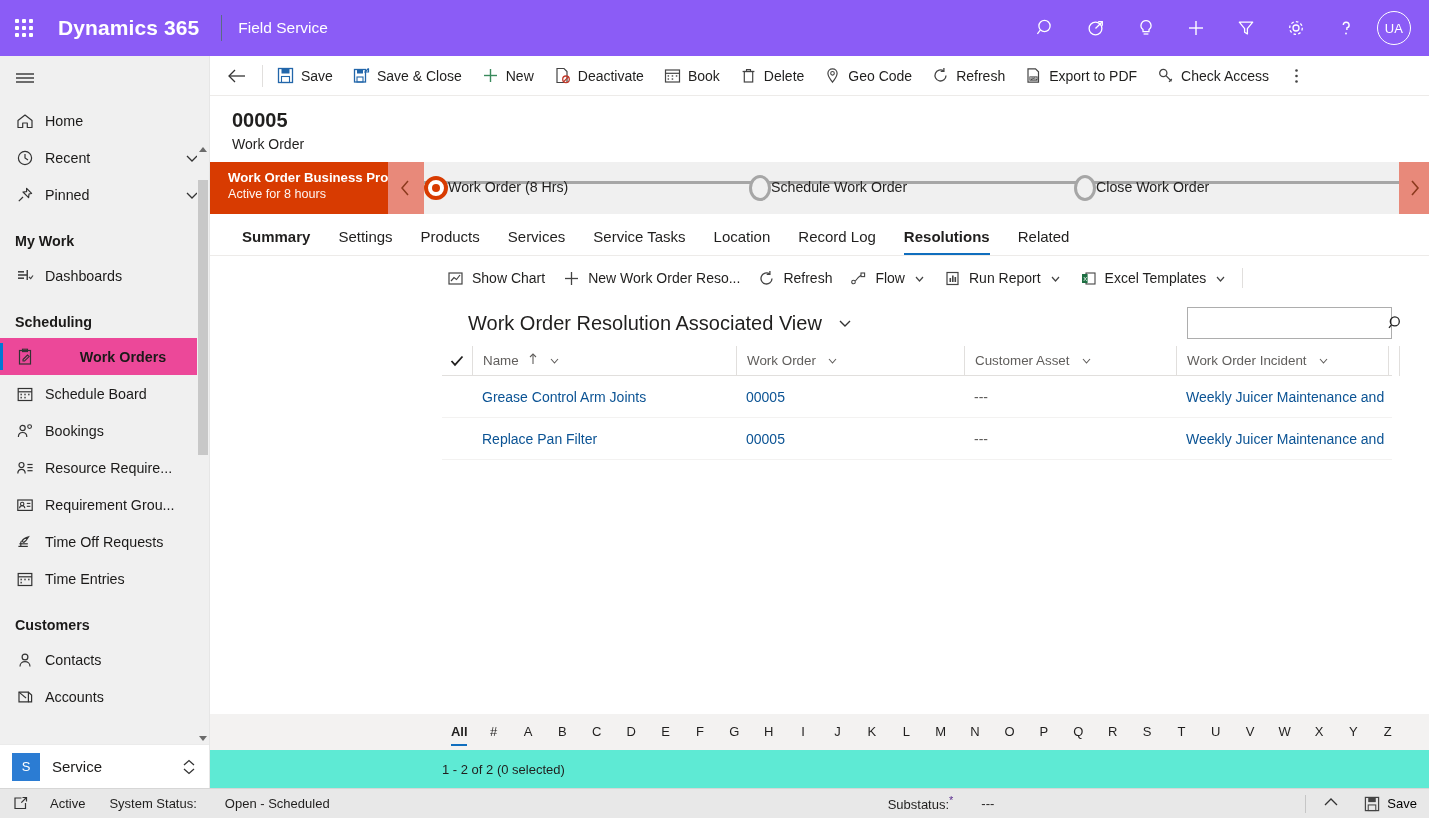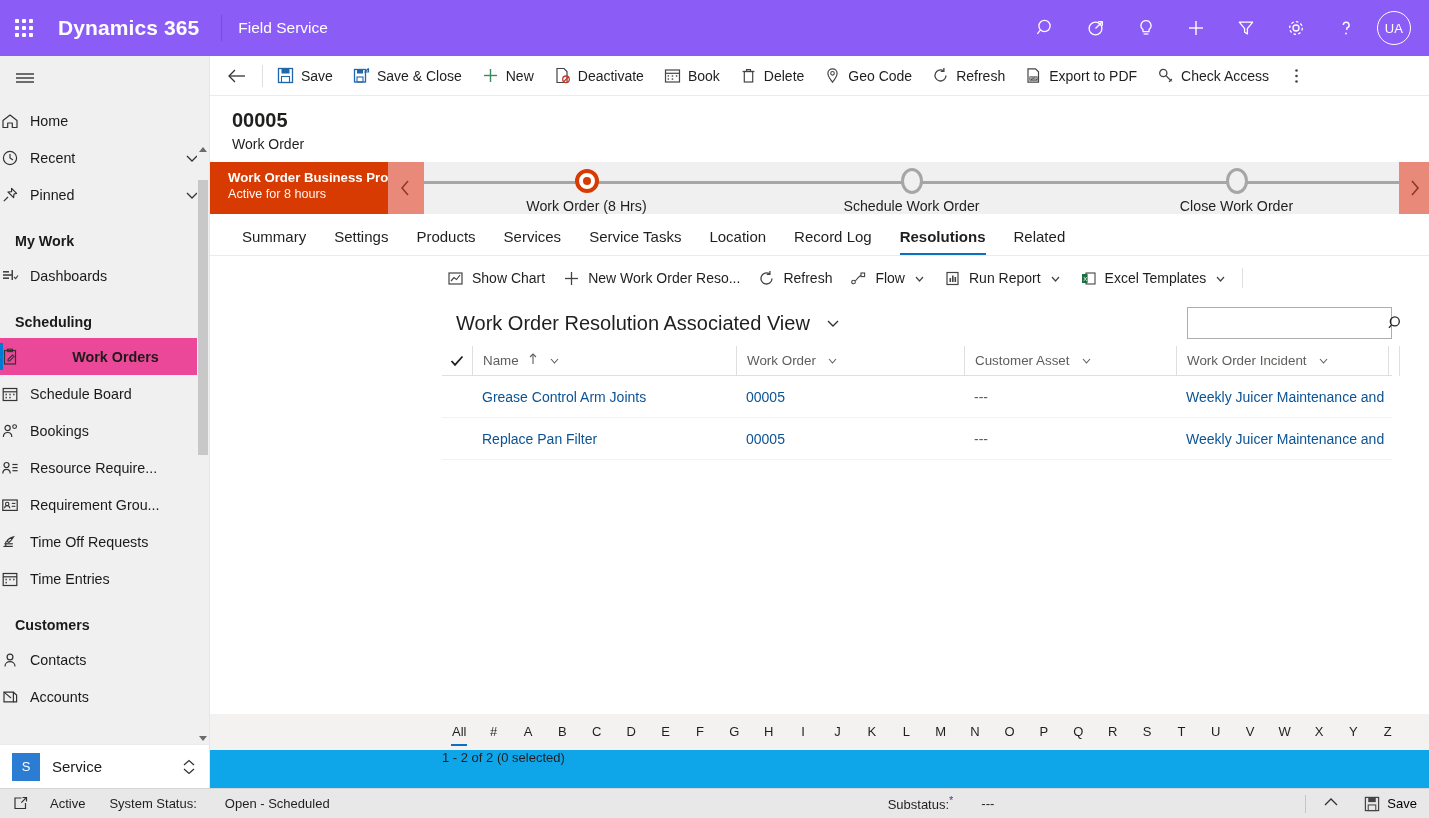--- a/index.html
+++ b/index.html
@@ -61,21 +61,21 @@
     border-right: 1px solid #e6e6e6;
   }
   .hamburger {
     height: 44px; display: flex; align-items: center; padding-left: 15px; cursor: pointer;
   }
   .nav-scroll {
     flex: 1 1 auto; overflow: hidden; position: relative; padding-top: 2px;
   }
   .nav-item {
     height: 37px; display: flex; align-items: center;
-    padding-left: 0; padding-right: 8px;
+    padding-left: 15px; padding-right: 8px;
     font-size: 14.3px; color: #1b1a19; cursor: pointer; position: relative;
     white-space: nowrap;
   }
   .nav-item .ico { width: 30px; flex: 0 0 30px; display: flex; align-items: center; }
   .nav-item .lbl { flex: 1 1 auto; overflow: hidden; text-overflow: ellipsis; }
   .nav-item .chev { margin-left: auto; display: flex; align-items: center; }
   .nav-item.selected { background: #ec4899; font-weight: 600; text-align: center; }
   .nav-item.selected::before {
     content: ""; position: absolute; left: 0; top: 5px; bottom: 5px; width: 3px; background: #0078d4;
   }
@@ -134,21 +134,21 @@
   }
   .bpf-label .t1 { font-size: 13.2px; font-weight: bold; line-height: 17px; white-space: nowrap; overflow: hidden; }
   .bpf-label .t2 { font-size: 12.6px; line-height: 17px; opacity: .95; }
   .bpf-prev {
     width: 36px; flex: 0 0 36px; background: #e8897a; color: #7a2c12;
     display: flex; align-items: center; justify-content: center; cursor: pointer;
   }
   .bpf-stages { flex: 1 1 auto; background: #f0f0f0; position: relative; display: flex; }
   .bpf-line { position: absolute; left: 0; right: 0; top: 19px; height: 3px; background: #a6a6a6; }
   .bpf-stage {
-    flex: 1 1 0; position: relative; display: flex; flex-direction: column; align-items: center;
+    flex: 1 1 0; position: relative; display: flex; flex-direction: row; align-items: center;
     cursor: pointer;
   }
   .bpf-dot-wrap { height: 40px; display: flex; align-items: center; justify-content: center; position: relative; z-index: 2; }
   .dot-active {
     width: 24px; height: 24px; border-radius: 50%; background: #fff;
     border: 4px solid #d83b01; display: flex; align-items: center; justify-content: center;
   }
   .dot-active i { width: 8px; height: 8px; border-radius: 50%; background: #d83b01; display:block; }
   .dot-idle {
     width: 22px; height: 26px; border-radius: 50%; background: #f0f0f0; border: 3px solid #a6a6a6;
@@ -161,21 +161,21 @@
 
   
   .tabs {
     height: 42px; flex: 0 0 42px; display: flex; align-items: flex-end;
     padding-left: 22px; border-bottom: 1px solid #edebe9; background: #fff;
   }
   .tab {
     font-size: 15px; color: #201f1e; padding: 0 14px 10px 14px; cursor: pointer;
     position: relative; white-space: nowrap;
   }
-  .tab:first-child { padding-left: 10px; }
+  .tab:first-child { padding-left: 10px; font-weight: bold; }
   .tab.active { font-weight: bold; }
   .tab.active::after {
     content: ""; position: absolute; left: 14px; right: 14px; bottom: 0; height: 2.5px; background: #106ebe;
   }
 
   
   .subgrid { flex: 1 1 auto; display: flex; flex-direction: column; min-height: 0; }
   .sg-toolbar {
     height: 44px; flex: 0 0 44px; display: flex; align-items: center;
     padding-left: 228px; background: #fff;
@@ -184,21 +184,21 @@
     display: flex; align-items: center; height: 32px; padding: 0 9px;
     font-size: 14px; color: #201f1e; cursor: pointer; white-space: nowrap;
   }
   .sg-cmd .ci { margin-right: 8px; display: flex; align-items: center; }
   .sg-cmd .dn { margin-left: 8px; display: flex; align-items: center; }
   .sg-div { width: 1px; height: 20px; background: #e1dfdd; margin: 0 6px; }
 
   .sg-head {
     display: flex; align-items: center; padding: 0 0 0 246px; height: 46px;
   }
-  .sg-viewname { font-size: 20px; color: #201f1e; white-space: nowrap; }
+  .sg-viewname { font-size: 20px; color: #201f1e; white-space: nowrap; margin-left: 12px; }
   .sg-viewchev { margin-left: 14px; display: flex; align-items: center; cursor: pointer; }
   .sg-search {
     margin-left: auto; margin-right: 37px;
     width: 205px; height: 32px; border: 1px solid #adadad; background: #fff;
     display: flex; align-items: center;
   }
   .sg-search input {
     flex: 1 1 auto; border: 0; outline: 0; height: 30px; padding: 0 6px 0 8px;
     font-family: "Liberation Sans", sans-serif; font-size: 13.5px; color: #201f1e; background: transparent;
   }
@@ -233,28 +233,28 @@
 
   
   .alphabar {
     flex: 0 0 36px; height: 36px; display: flex; align-items: center;
     padding: 0 24px 0 232px; background: #f3f2f1;
   }
   .alpha {
     flex: 1 1 0; text-align: center; font-size: 13px; color: #201f1e;
     cursor: pointer; position: relative; line-height: 24px;
   }
-  .alpha.active { font-weight: 400; }
+  .alpha.active { font-weight: 700; }
   .alpha.active::after {
     content: ""; position: absolute; left: 50%; transform: translateX(-50%);
     bottom: -2px; width: 16px; height: 2.5px; background: #106ebe;
   }
   .countbar {
-    flex: 0 0 38px; height: 38px; display: flex; align-items: flex-start;
-    padding-left: 232px; font-size: 13px; color: #201f1e; background: #0ea5e9;
+    flex: 0 0 38px; height: 38px; display: flex; align-items: center;
+    padding-left: 232px; font-size: 13px; color: #201f1e; background: #5eead4;
   }
 
   
   .statusbar {
     height: 30px; flex: 0 0 30px; background: #e8e8e8;
     display: flex; align-items: center; border-top: 1px solid #d6d6d6;
   }
   .sb-ico { width: 40px; display: flex; align-items: center; justify-content: center; cursor: pointer; }
   .sb-item { font-size: 13px; color: #201f1e; padding: 0 10px; white-space: nowrap; }
   .sb-label { font-size: 13px; color: #201f1e; padding: 0 8px 0 14px; white-space: nowrap; }

